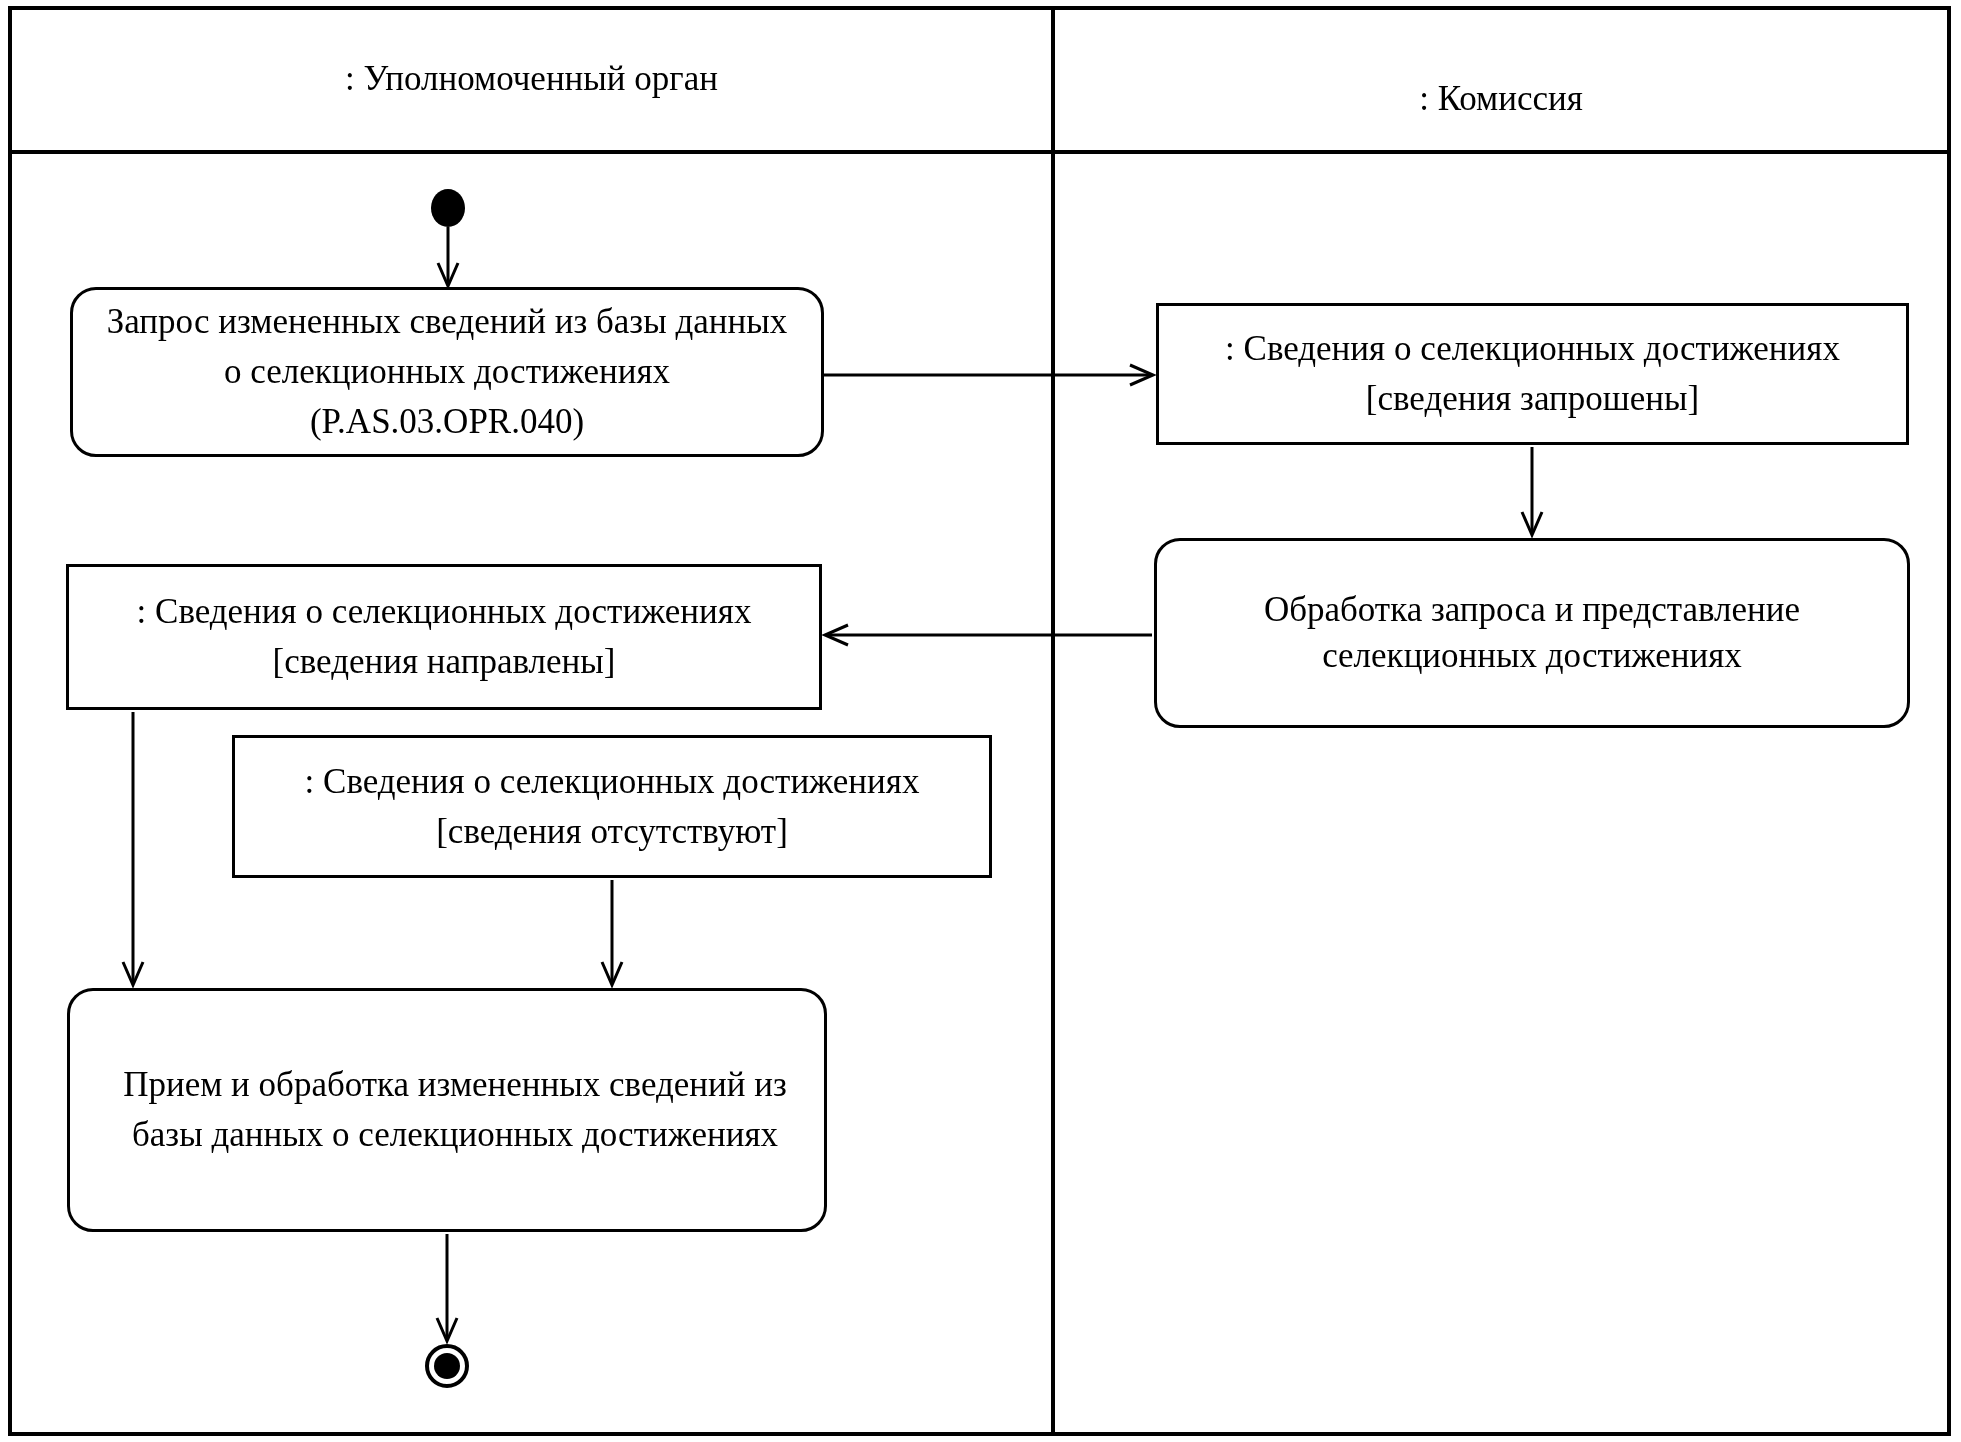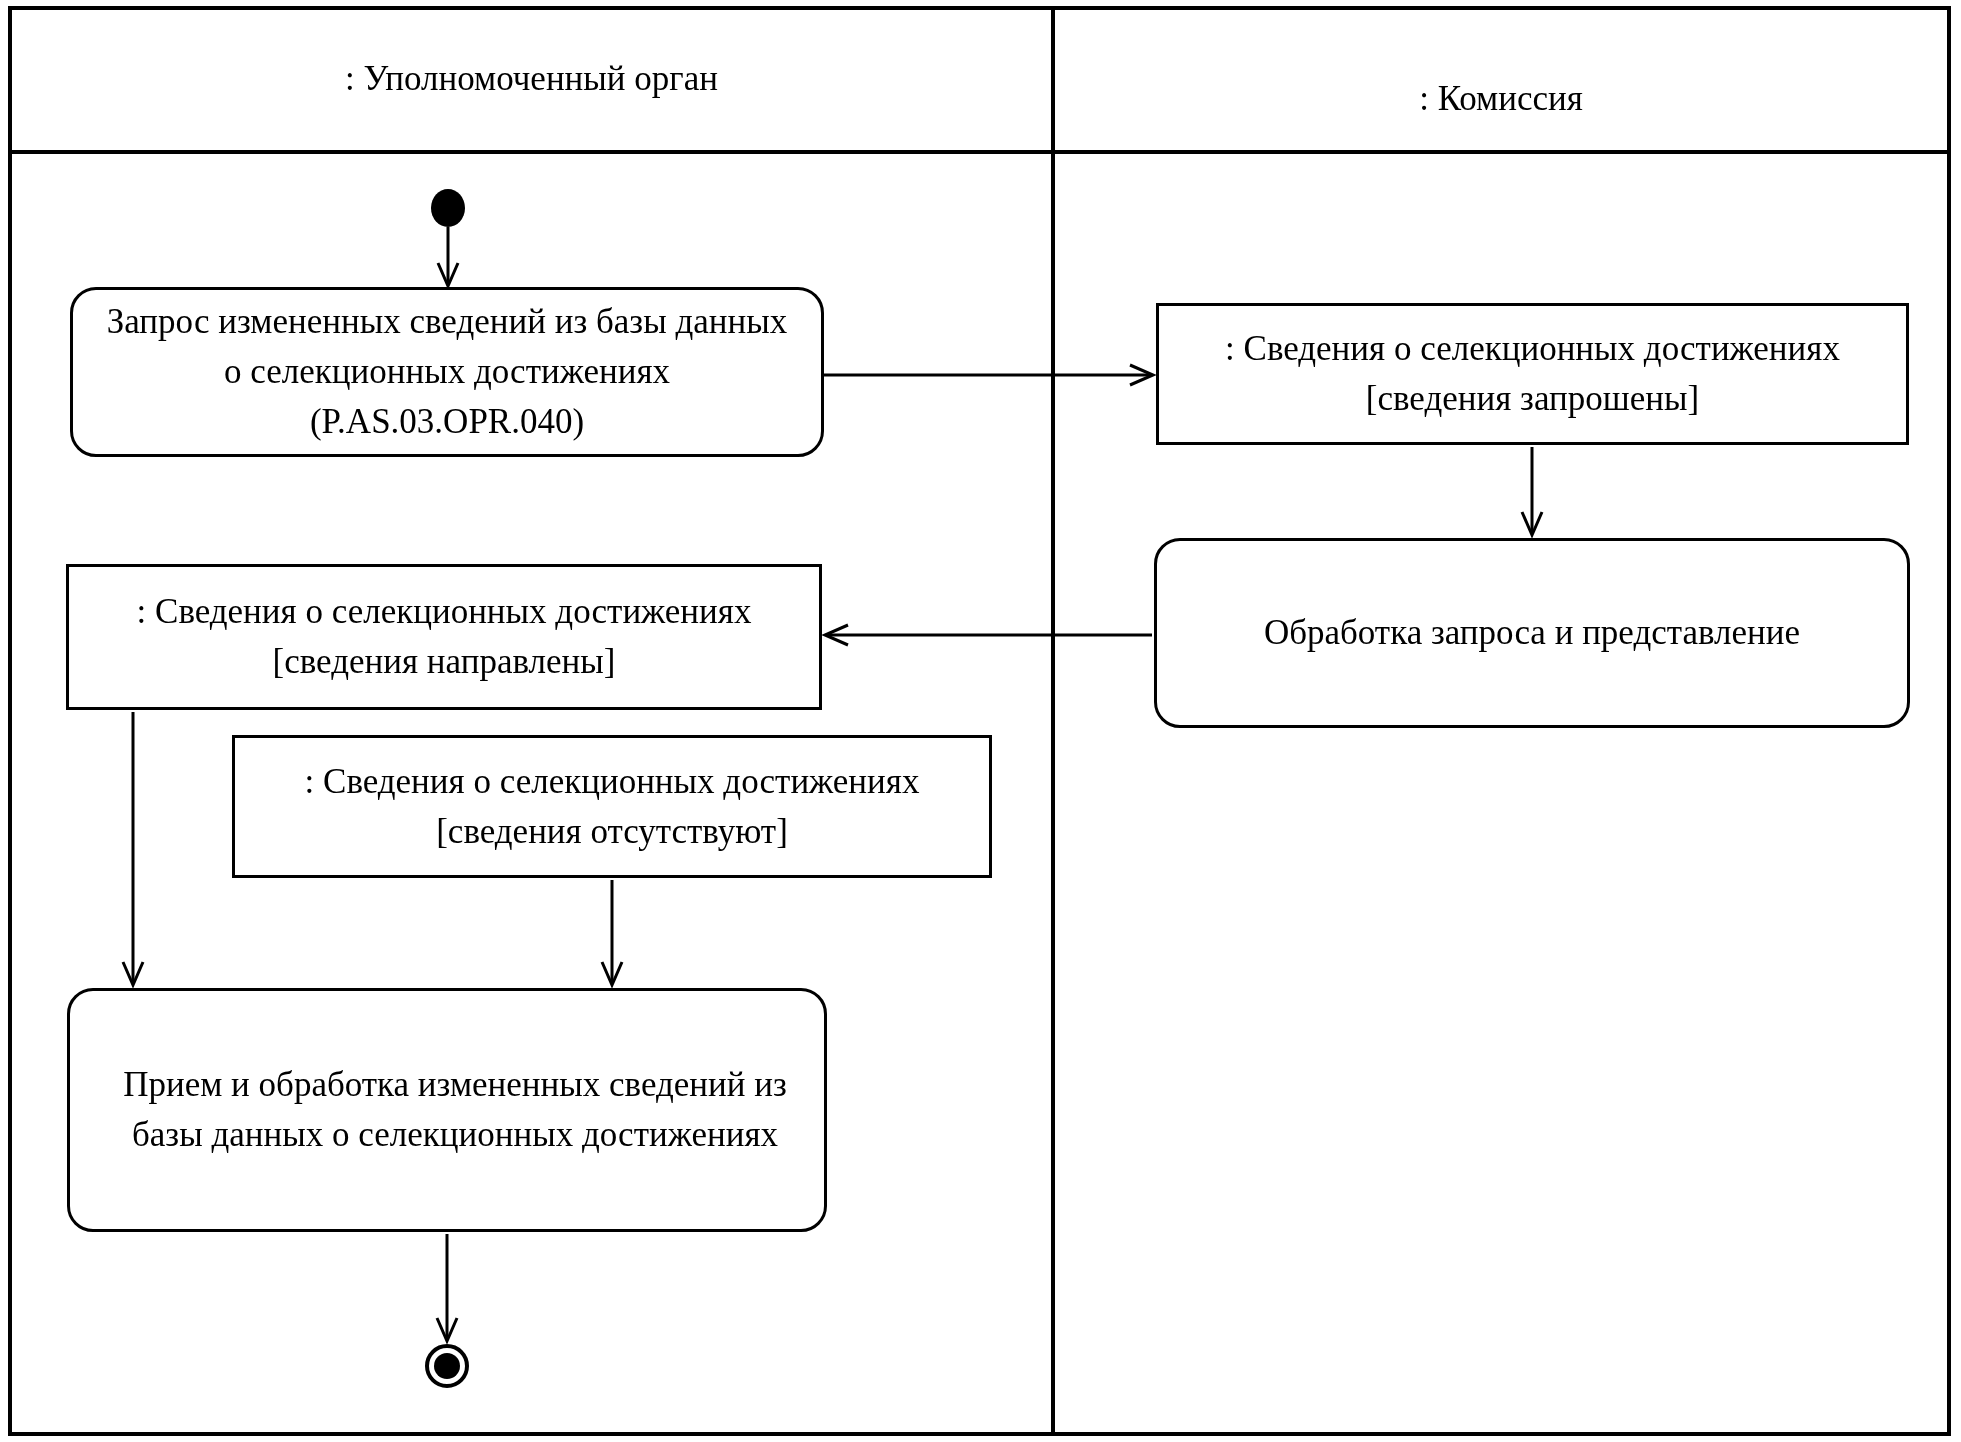--- a/index.html
+++ b/index.html
@@ -118,20 +118,21 @@
   <div class="node" id="objectA">
     <div class="txt">
       <div>: Сведения о селекционных достижениях</div>
       <div>[сведения запрошены]</div>
     </div>
   </div>
 
   <div class="node action" id="actionB">
     <div class="txt">
       <div>Обработка запроса и представление</div>
+      <div>селекционных достижениях</div>
     </div>
   </div>
 
   <div class="node" id="objectC">
     <div class="txt">
       <div>: Сведения о селекционных достижениях</div>
       <div>[сведения направлены]</div>
     </div>
   </div>
 

